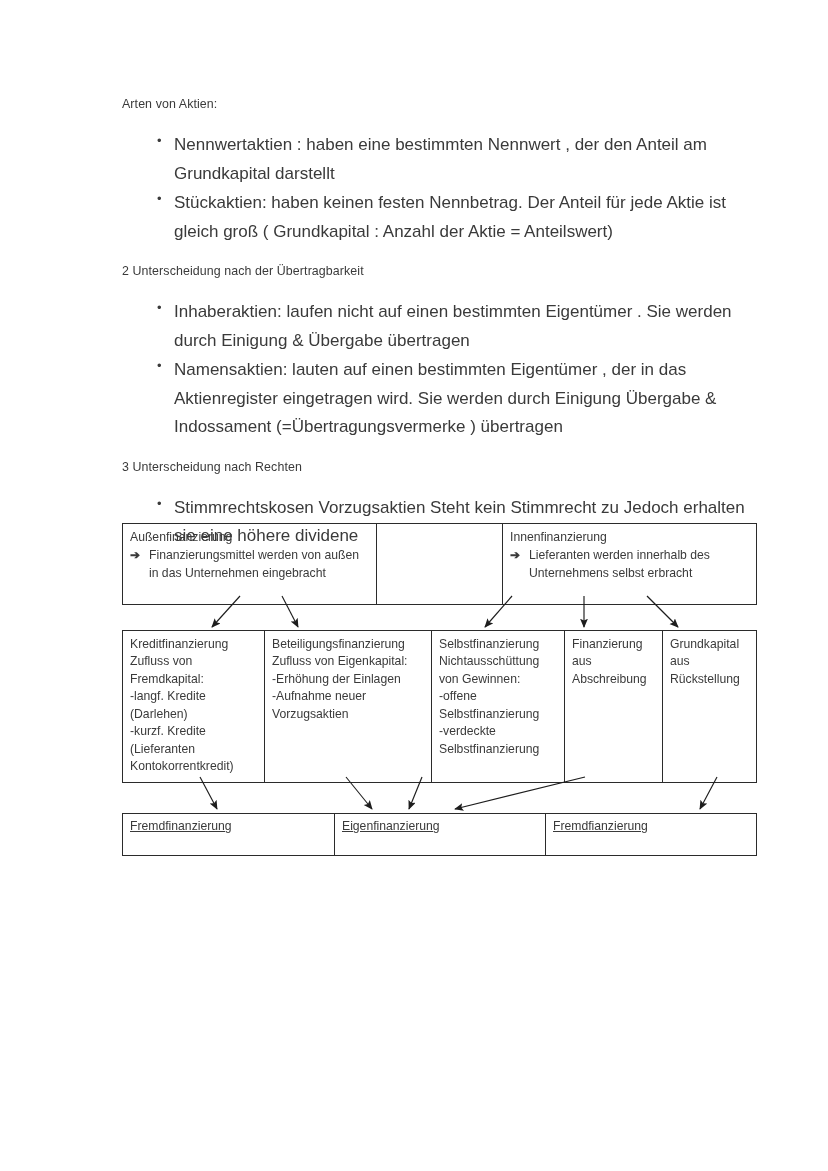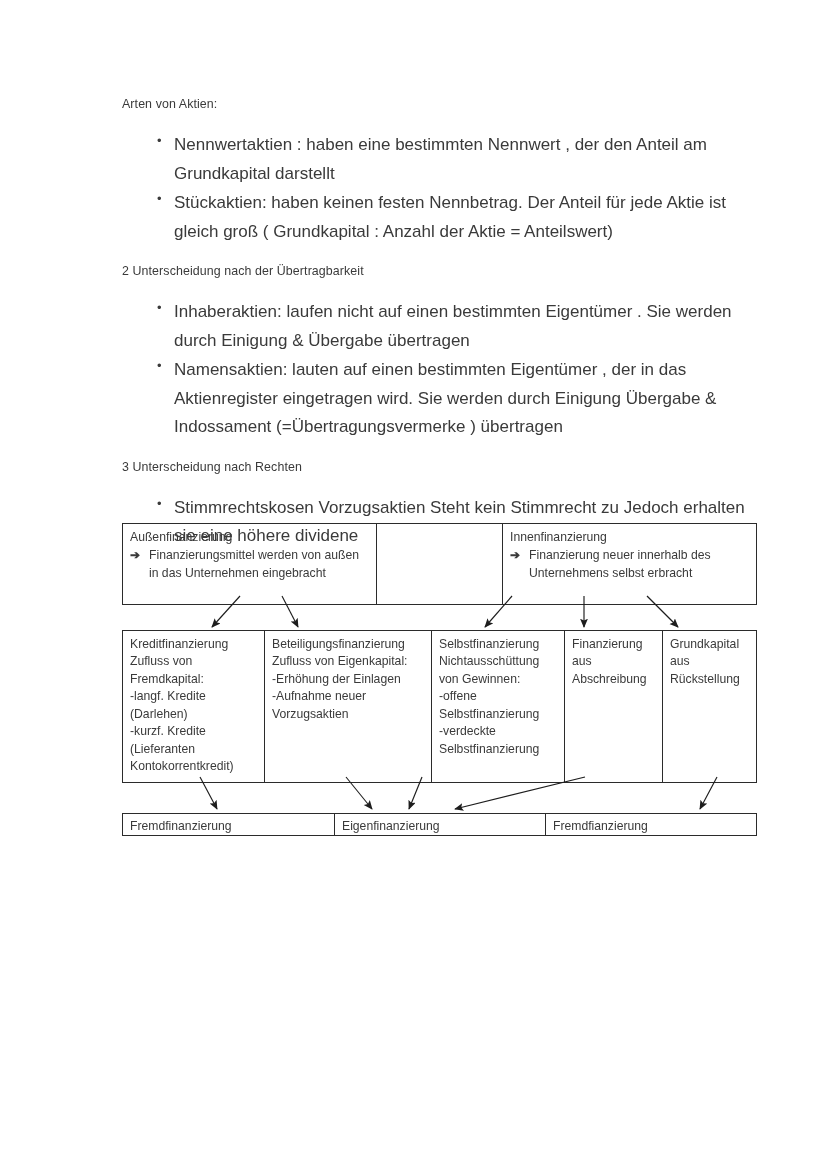--- a/index.html
+++ b/index.html
@@ -77,21 +77,21 @@
     vertical-align: top;
     padding: 5px 6px 4px 7px;
     font-size: 12.2px;
     line-height: 1.43;
   }
   .row1 { top: 0; }
   .row1 td { height: 71px; }
   .row2 { top: 107px; }
   .row2 td { height: 142px; }
   .row3 { top: 290px; }
-  .row3 td { height: 14px; padding-top: 4px; padding-bottom: 0; }
+  .row3 td { height: 14px; padding-top: 4px; padding-bottom: 20px; text-decoration: underline; }
 
   .hdr-title { display: block; }
   .hdr-sub {
     display: block;
     padding-left: 19px;
     position: relative;
     margin-top: 1px;
   }
   .hdr-sub .arw {
     position: absolute;
@@ -154,21 +154,21 @@
             <span>Finanzierungsmittel werden</span>
             <span>von außen in das</span>
             <span>Unternehmen eingebracht</span>
           </span>
         </td>
         <td></td>
         <td>
           <span class="hdr-title">Innenfinanzierung</span>
           <span class="hdr-sub">
             <span class="arw">➔</span>
-            <span>Finanzierung neuer</span>
+            <span>Lieferanten werden</span>
             <span>innerhalb des Unternehmens</span>
             <span>selbst erbracht</span>
           </span>
         </td>
       </tr>
     </tbody>
       </table>
 
     <table class="tbl row2">
       <colgroup>

